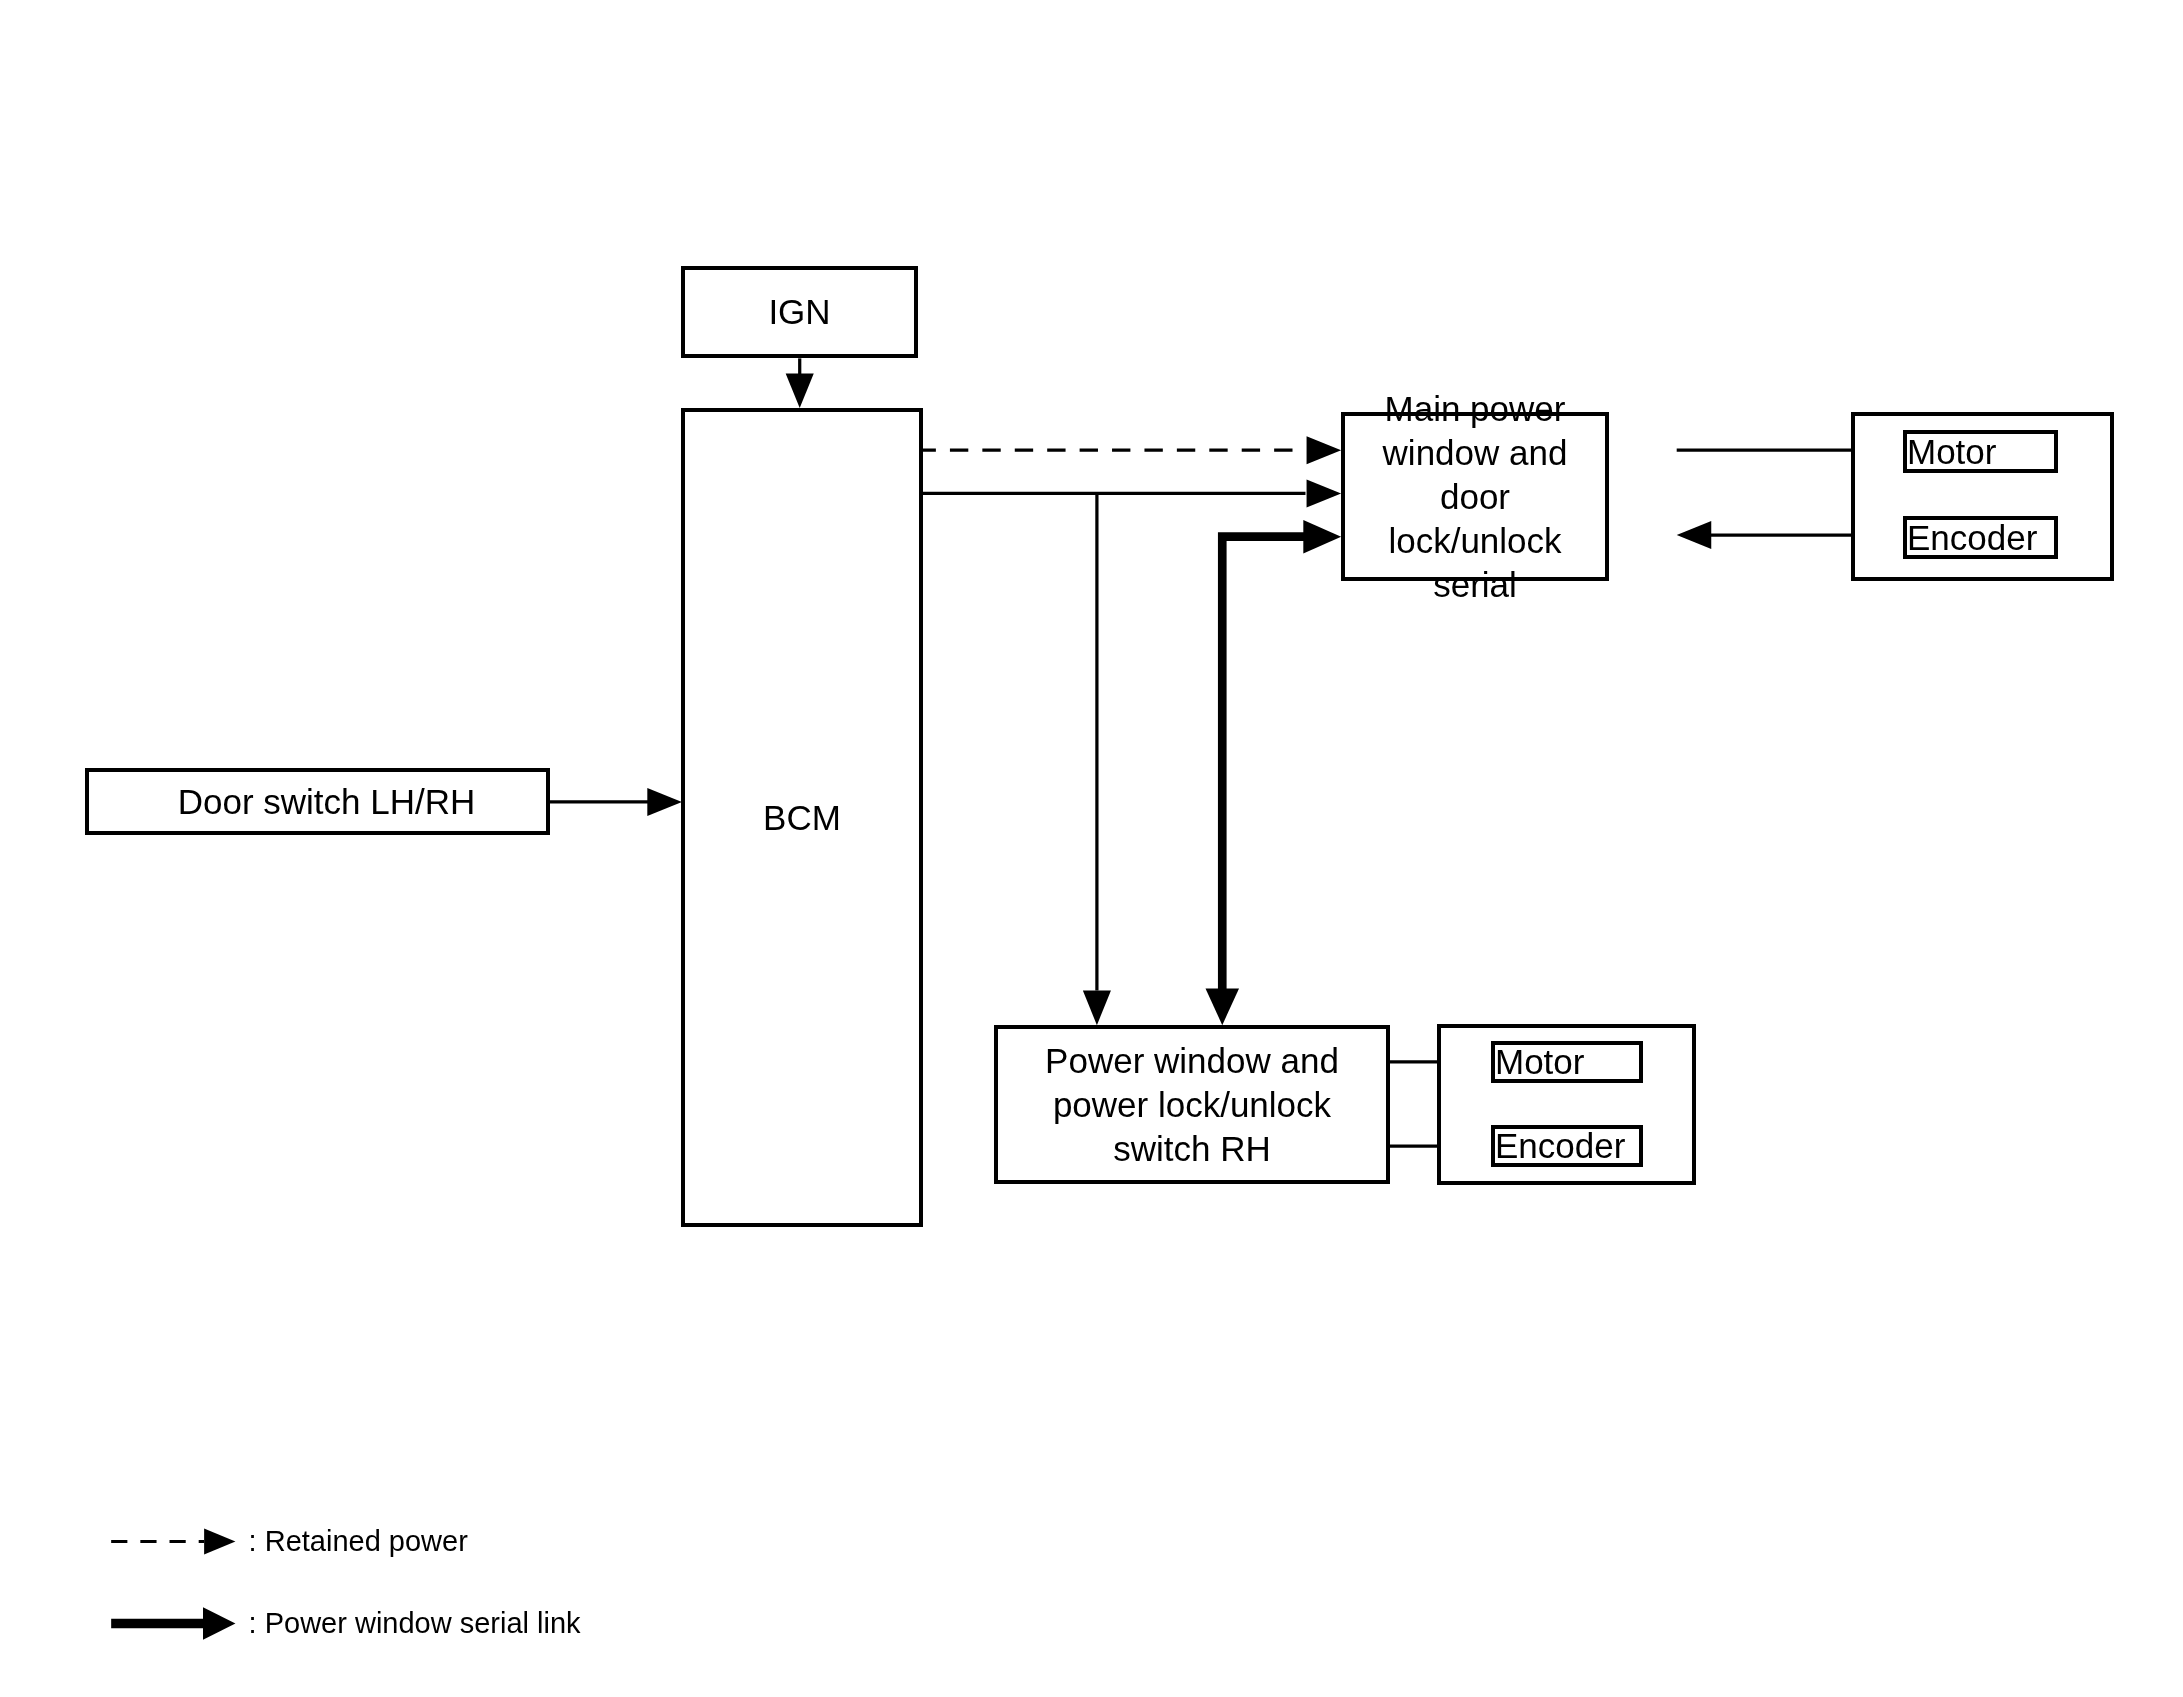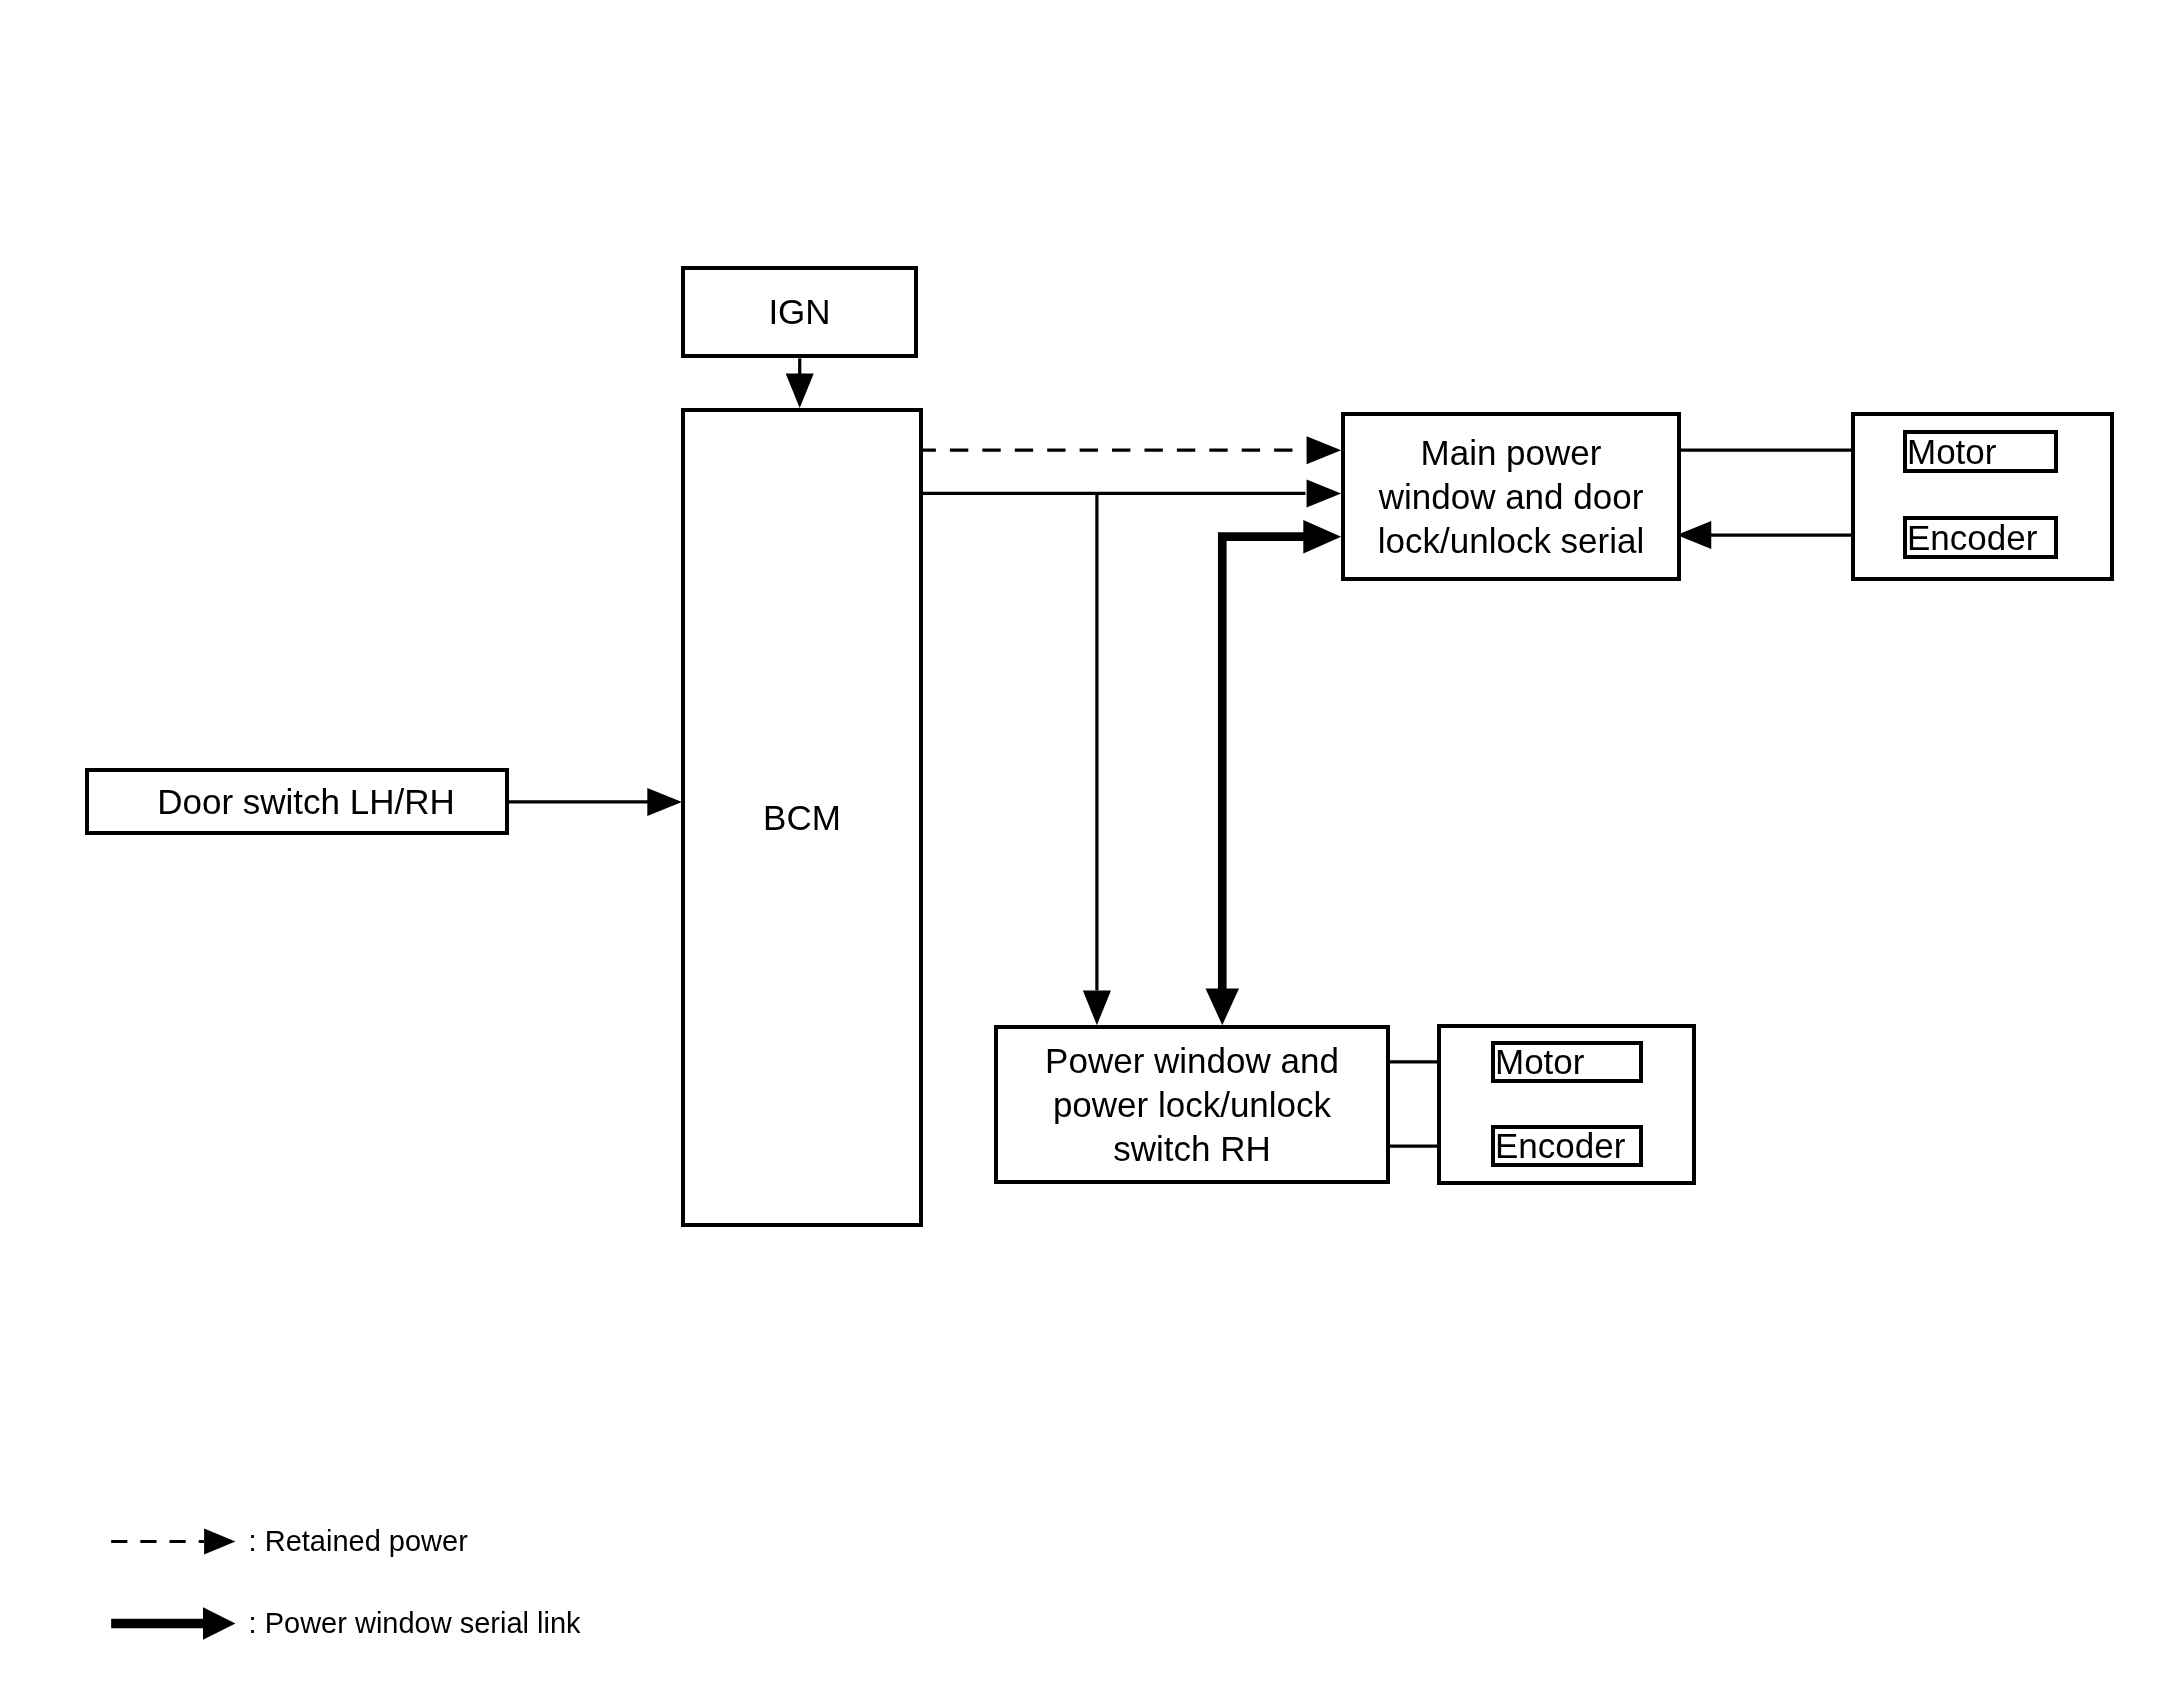--- a/index.html
+++ b/index.html
@@ -114,25 +114,25 @@
   </svg>
 
   <div class="box" style="left:681px; top:266px; width:237px; height:92px;">
     <span>IGN</span>
   </div>
 
   <div class="box" style="left:681px; top:408px; width:242px; height:819px;">
     <span>BCM</span>
   </div>
 
-  <div class="box" style="left:85px; top:768px; width:424px; height:67px;padding-left:18px;">
+  <div class="box" style="left:85px; top:768px; width:465px; height:67px;padding-left:18px;">
     <span>Door switch LH/RH</span>
   </div>
 
-  <div class="box" style="left:1341px; top:412px; width:340px; height:169px;">
+  <div class="box" style="left:1341px; top:412px; width:268px; height:169px;">
     <span>Main power</span>
     <span>window and door</span>
     <span>lock/unlock serial</span>
   </div>
 
   <div class="container-box" style="left:1851px; top:412px; width:263px; height:169px;"></div>
   <div class="inner-box" style="left:1903px; top:430px; width:155px; height:43px;">
     <span>Motor</span>
   </div>
   <div class="inner-box" style="left:1903px; top:516px; width:155px; height:43px;">

